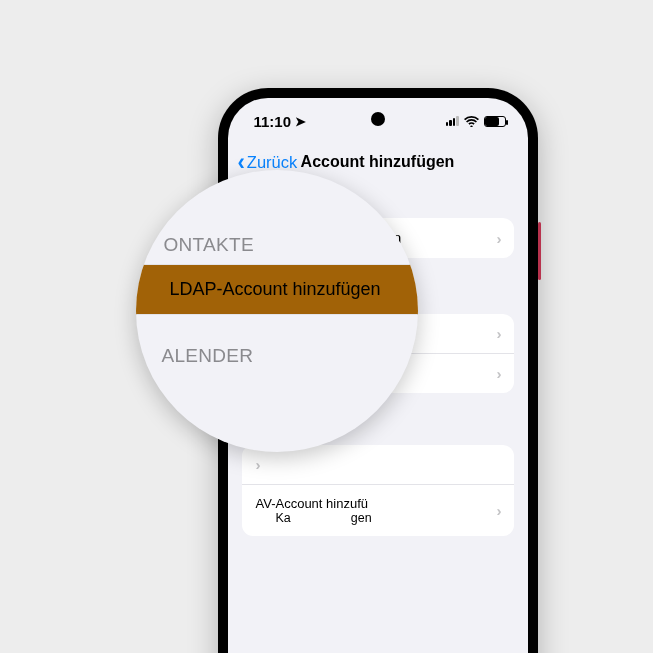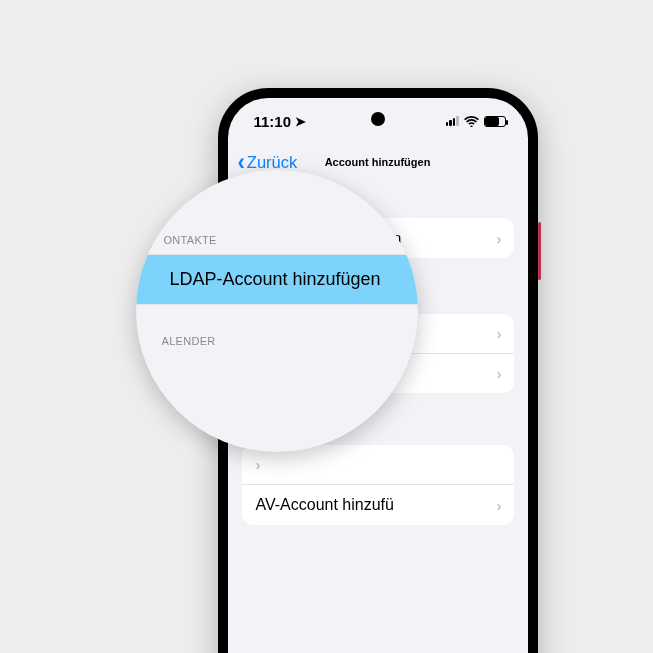--- a/index.html
+++ b/index.html
@@ -96,21 +96,21 @@
     position: absolute;
     left: 10px;
   }
   .back-chevron {
     font-size: 22px;
     font-weight: 600;
     line-height: 1;
     transform: scaleY(1.1);
   }
   .nav-title {
-    font-size: 11px;
+    font-size: 16px;
     font-weight: 600;
     margin: 0 auto;
   }
   .content { padding: 0 14px; }
   .section-header {
     font-size: 12px;
     color: #8a8a8e;
     letter-spacing: 0.3px;
     padding: 18px 12px 6px;
     text-transform: uppercase;
@@ -141,27 +141,27 @@
     top: 170px;
     width: 282px;
     height: 282px;
     border-radius: 50%;
     background: #f2f2f7;
     box-shadow: 0 6px 22px rgba(0,0,0,0.22);
     overflow: hidden;
   }
   .zoom-inner { padding: 6px 0 0; }
   .z-section-header {
-    font-size: 11px;
+    font-size: 19px;
     color: #8a8a8e;
     letter-spacing: 0.3px;
     padding: 58px 0 8px 28px;
   }
   .z-group {
-    background: #7dd3fc;
+    background: #a16207;
     overflow: hidden;
     border-top: 0.5px solid #e3e3e8;
     border-bottom: 0.5px solid #e3e3e8;
   }
   .z-row {
     display: flex;
     align-items: center;
     justify-content: space-between;
     padding: 14px 16px 14px 34px;
     font-size: 18px;
@@ -232,21 +232,25 @@
             <span class="chevron-right">›</span>
           </div>
         </div>
 
         <div class="group" style="margin-top:52px">
           <div class="row">
             <span class="chevron-right">›</span>
           </div>
           <div class="row" style="position:relative">
             <span style="display:flex;flex-direction:column;font-size:14px">
-              <span style="font-size:16px;padding-left:0">AV-Account hinzufü</span>
+              <span style="font-size:13px;padding-left:0">AV-Account hinzufü</span>
+              <span style="display:flex;gap:60px;font-size:12.5px;padding-left:20px">
+                <span>Ka</span>
+                <span>gen</span>
+              </span>
             </span>
             <span class="chevron-right">›</span>
           </div>
         </div>
 
       </div>
     </div>
   </div>
 
   <div class="zoom">

